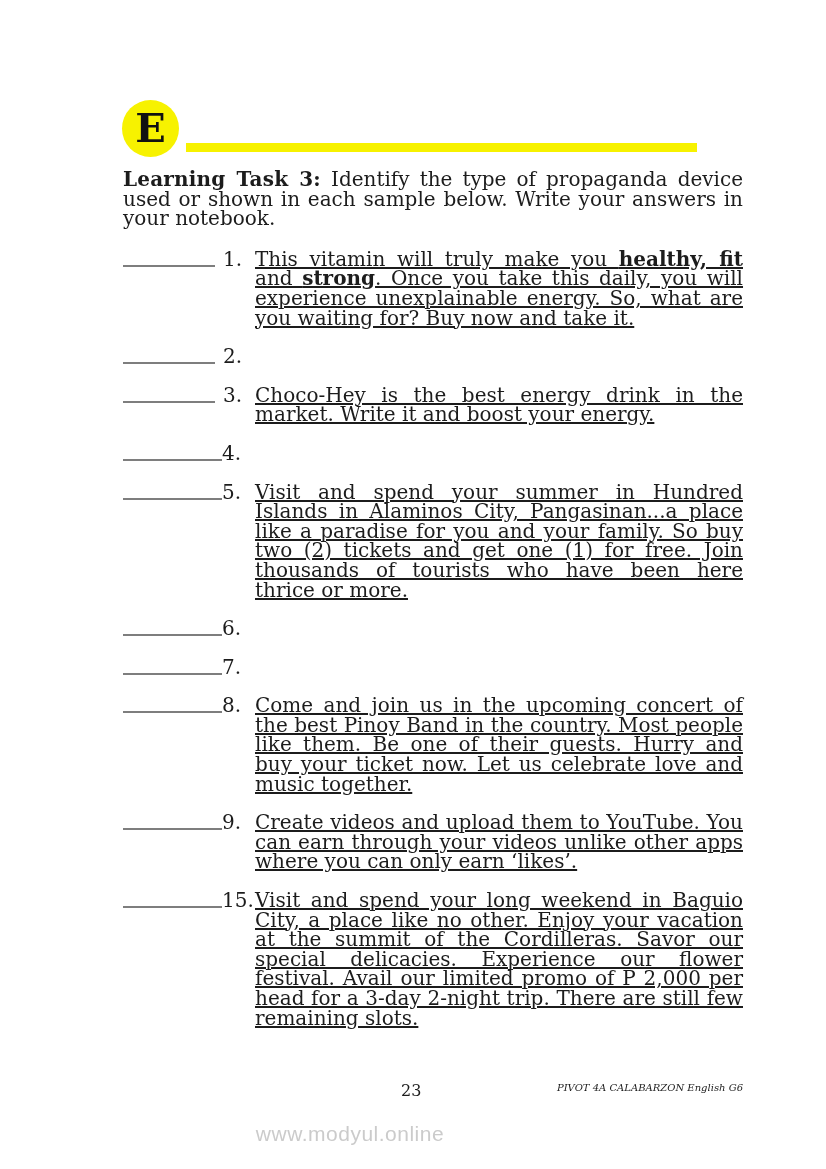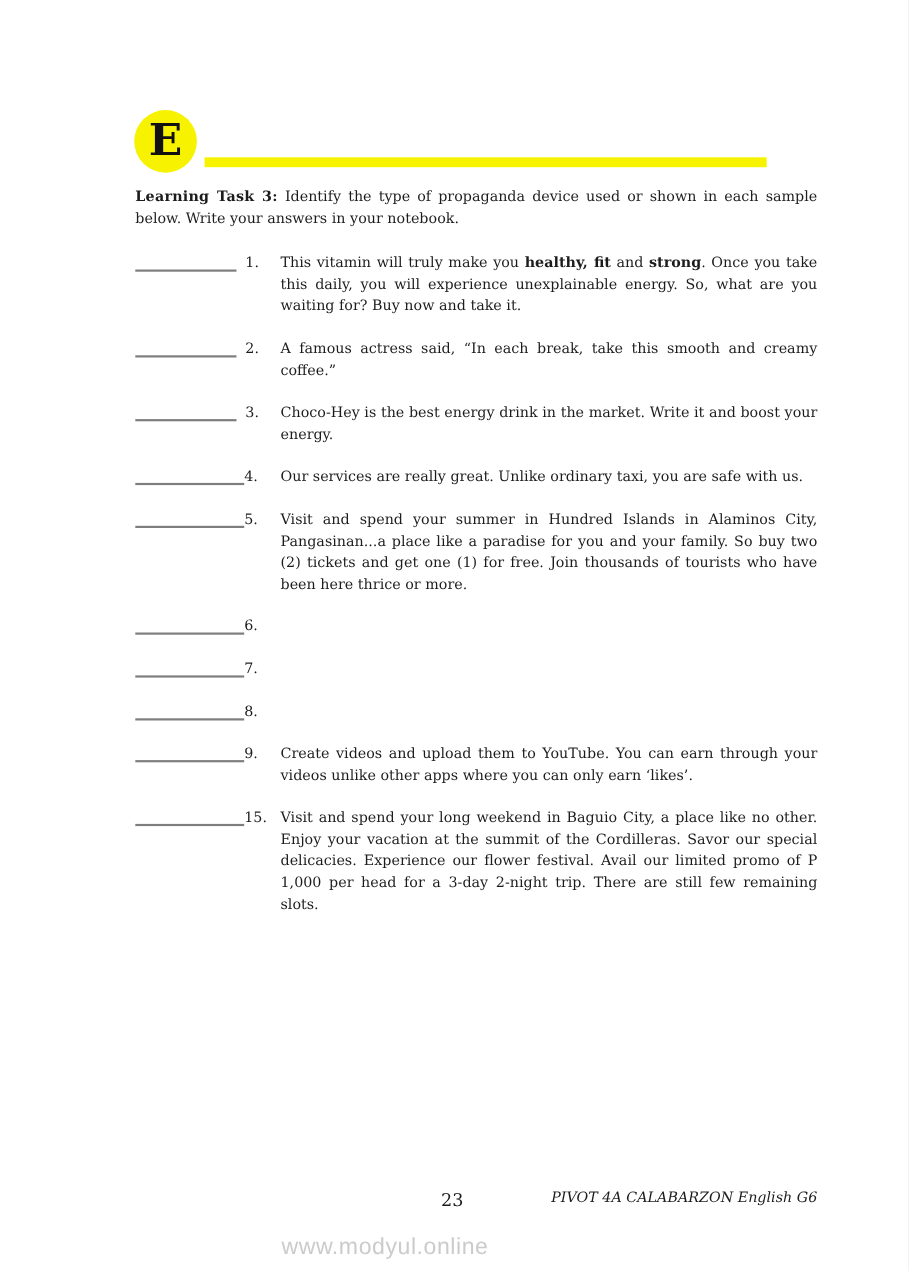--- a/index.html
+++ b/index.html
@@ -23,43 +23,43 @@
     font-weight:bold;font-size:40px;line-height:1;color:#111;
     transform:translateY(-1px);
   }
   .badge-rule{
     position:absolute;left:186px;top:143px;
     width:511px;height:9px;background:#f7f200;
   }
   
   .content{
     position:absolute;left:123px;top:170px;width:620px;
-    font-size:13px;line-height:19.6px;
+    font-size:20px;line-height:19.6px;
   }
   .task-intro{margin:0 0 21px 0;text-align:justify;}
   .task-intro b{letter-spacing:0.2px;}
   .items{margin:0;padding:0;list-style:none;}
   .item{display:flex;margin-bottom:19px;}
   .leftcol{flex:0 0 132px;display:flex;}
   .blank{
     flex:0 0 auto;height:15px;
     border-bottom:2px solid #7e7e7e;
   }
   .blank-short{width:92px;margin-right:8px;}
   .blank-long{width:99px;margin-right:0;}
   .num{flex:1;white-space:pre;}
-  .itext{flex:1;text-align:justify;}
+  .itext{flex:1;text-align:justify;text-decoration:underline;}
   
   .footer-pagenum{
     position:absolute;left:401px;top:1081px;
     font-size:16px;
   }
   .footer-module{
     position:absolute;right:83px;top:1082px;
-    font-style:italic;font-size:13px;
+    font-style:italic;font-size:10px;
   }
   .watermark{
     position:absolute;left:0;top:1122px;width:700px;
     text-align:center;box-sizing:border-box;
     font-family:"Liberation Sans","DejaVu Sans",sans-serif;
     font-size:21px;color:#cbcbcb;letter-spacing:0.5px;
   }
 </style>
 </head>
 <body>
@@ -83,35 +83,33 @@
         <span class="blank blank-short" style="border-bottom-color: rgb(126, 126, 126);"></span>
         <span class="num">1.</span>
       </span>
       <span class="itext"><span>This vitamin will truly make you </span><b>healthy, fit</b><span> and </span><b>strong</b><span>. Once you take this daily, you will experience unexplainable energy. So, what are you waiting for? Buy now and take it.</span></span>
     </li>
         <li class="item">
       <span class="leftcol">
         <span class="blank blank-short" style="border-bottom-color: rgb(126, 126, 126);"></span>
         <span class="num">2.</span>
       </span>
-      <span class="itext"><span>A famous actress said, “In each break, take this smooth and creamy coffee.”</span></span>
     </li>
         <li class="item">
       <span class="leftcol">
         <span class="blank blank-short" style="border-bottom-color: rgb(126, 126, 126);"></span>
         <span class="num">3.</span>
       </span>
       <span class="itext"><span>Choco-Hey is the best energy drink in the market. Write it and boost your energy.</span></span>
     </li>
         <li class="item">
       <span class="leftcol">
         <span class="blank blank-long" style="border-bottom-color: rgb(126, 126, 126);"></span>
         <span class="num">4.</span>
       </span>
-      <span class="itext"><span>Our services are really great. Unlike ordinary taxi, you are safe with us.</span></span>
     </li>
         <li class="item">
       <span class="leftcol">
         <span class="blank blank-long" style="border-bottom-color: rgb(126, 126, 126);"></span>
         <span class="num">5.</span>
       </span>
       <span class="itext"><span>Visit and spend your summer in Hundred Islands in Alaminos City, Pangasinan...a place like a paradise for you and your family. So buy two (2) tickets and get one (1) for free. Join thousands of tourists who have been here thrice or more.</span></span>
     </li>
         <li class="item">
       <span class="leftcol">
@@ -123,34 +121,35 @@
       <span class="leftcol">
         <span class="blank blank-long" style="border-bottom-color: rgb(126, 126, 126);"></span>
         <span class="num">7.</span>
       </span>
     </li>
         <li class="item">
       <span class="leftcol">
         <span class="blank blank-long" style="border-bottom-color: rgb(126, 126, 126);"></span>
         <span class="num">8.</span>
       </span>
+      <span class="itext"><span>Come and join us in the upcoming concert of the best Pinoy Band in the country. Most people like them. Be one of their guests. Hurry and buy your ticket now. Let us celebrate love and music together.</span></span>
     </li>
         <li class="item">
       <span class="leftcol">
         <span class="blank blank-long" style="border-bottom-color: rgb(126, 126, 126);"></span>
         <span class="num">9.</span>
       </span>
       <span class="itext"><span>Create videos and upload them to YouTube. You can earn through your videos unlike other apps where you can only earn ‘likes’.</span></span>
     </li>
         <li class="item">
       <span class="leftcol">
         <span class="blank blank-long" style="border-bottom-color: rgb(126, 126, 126);"></span>
         <span class="num">15.</span>
       </span>
-      <span class="itext"><span>Visit and spend your long weekend in Baguio City, a place like no other. Enjoy your vacation at the summit of the Cordilleras. Savor our special delicacies. Experience our flower festival. Avail our limited promo of P 1,000 per head for a 3-day 2-night trip. There are still few remaining slots.</span></span>
+      <span class="itext"><span>Visit and spend your long weekend in Baguio City, a place like no other. Enjoy your vacation at the summit of the Cordilleras. Savor our special delicacies. Experience our flower festival. Avail our limited promo of P 2,000 per head for a 3-day 2-night trip. There are still few remaining slots.</span></span>
     </li>
       </ol>
   </div>
 
   <div class="footer-pagenum">23</div>
   <div class="footer-module">PIVOT 4A CALABARZON English G6</div>
   <div class="watermark" style="color: rgb(203, 203, 203);">www.modyul.online</div>
 
 </div>
 

